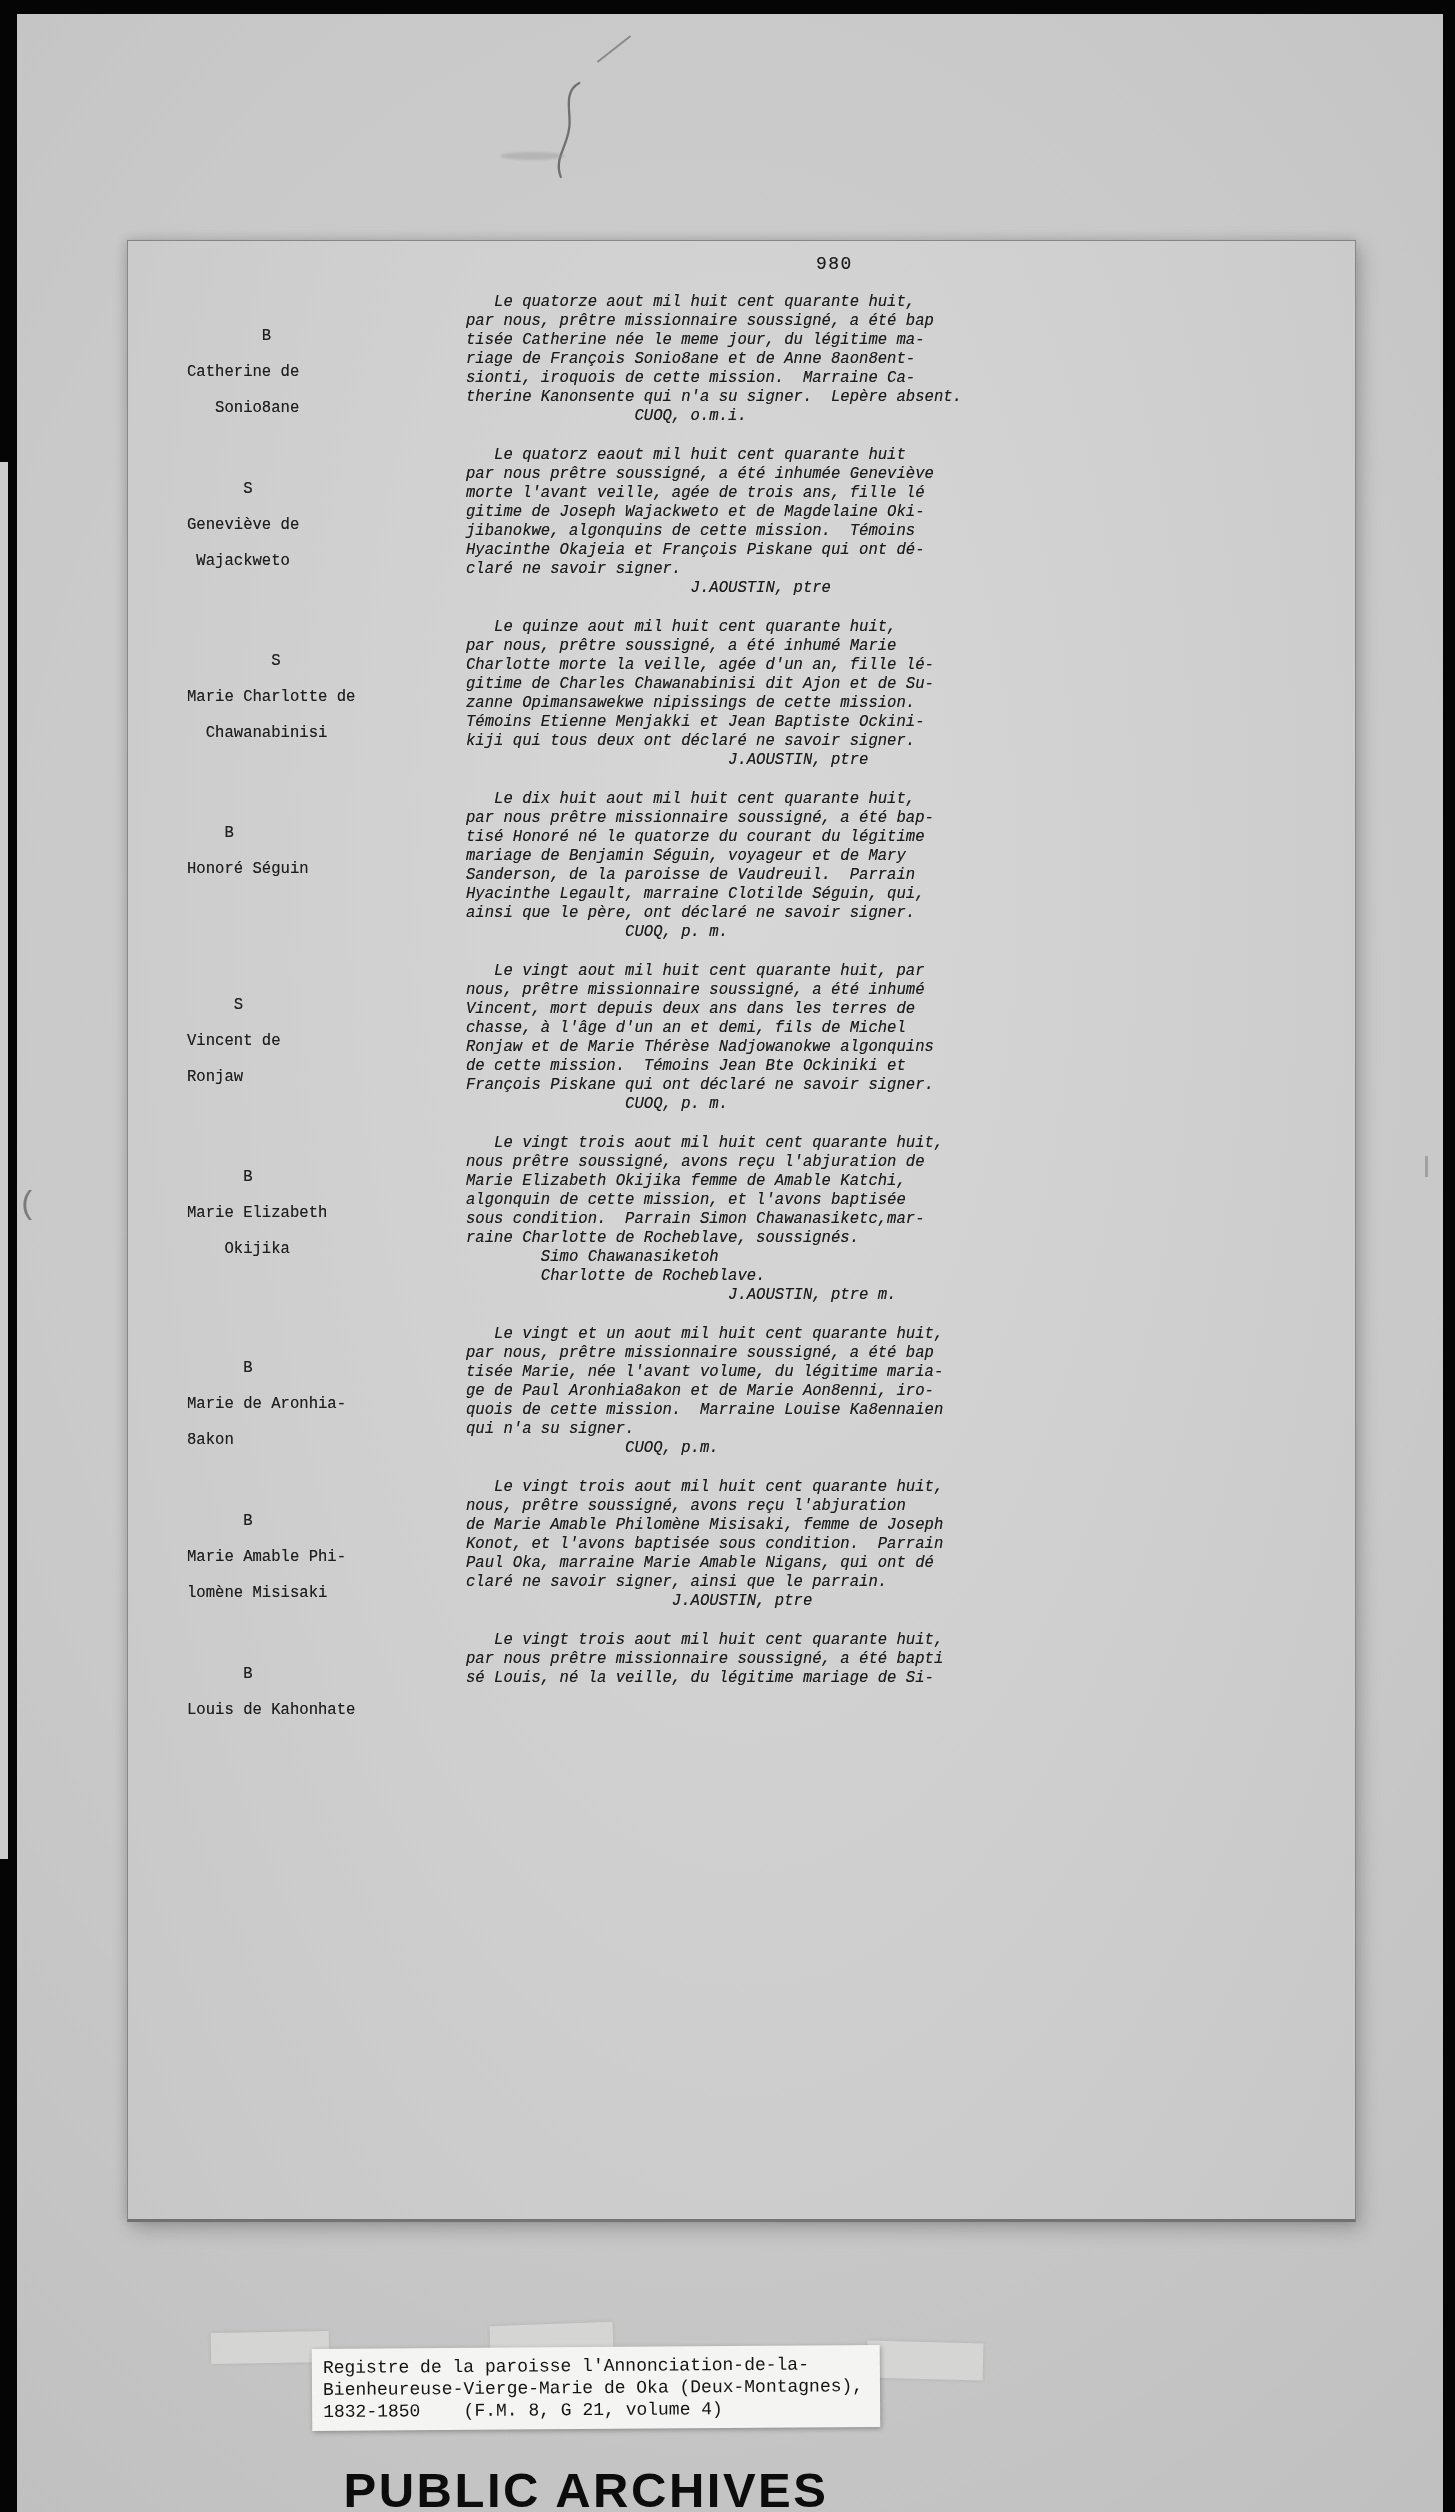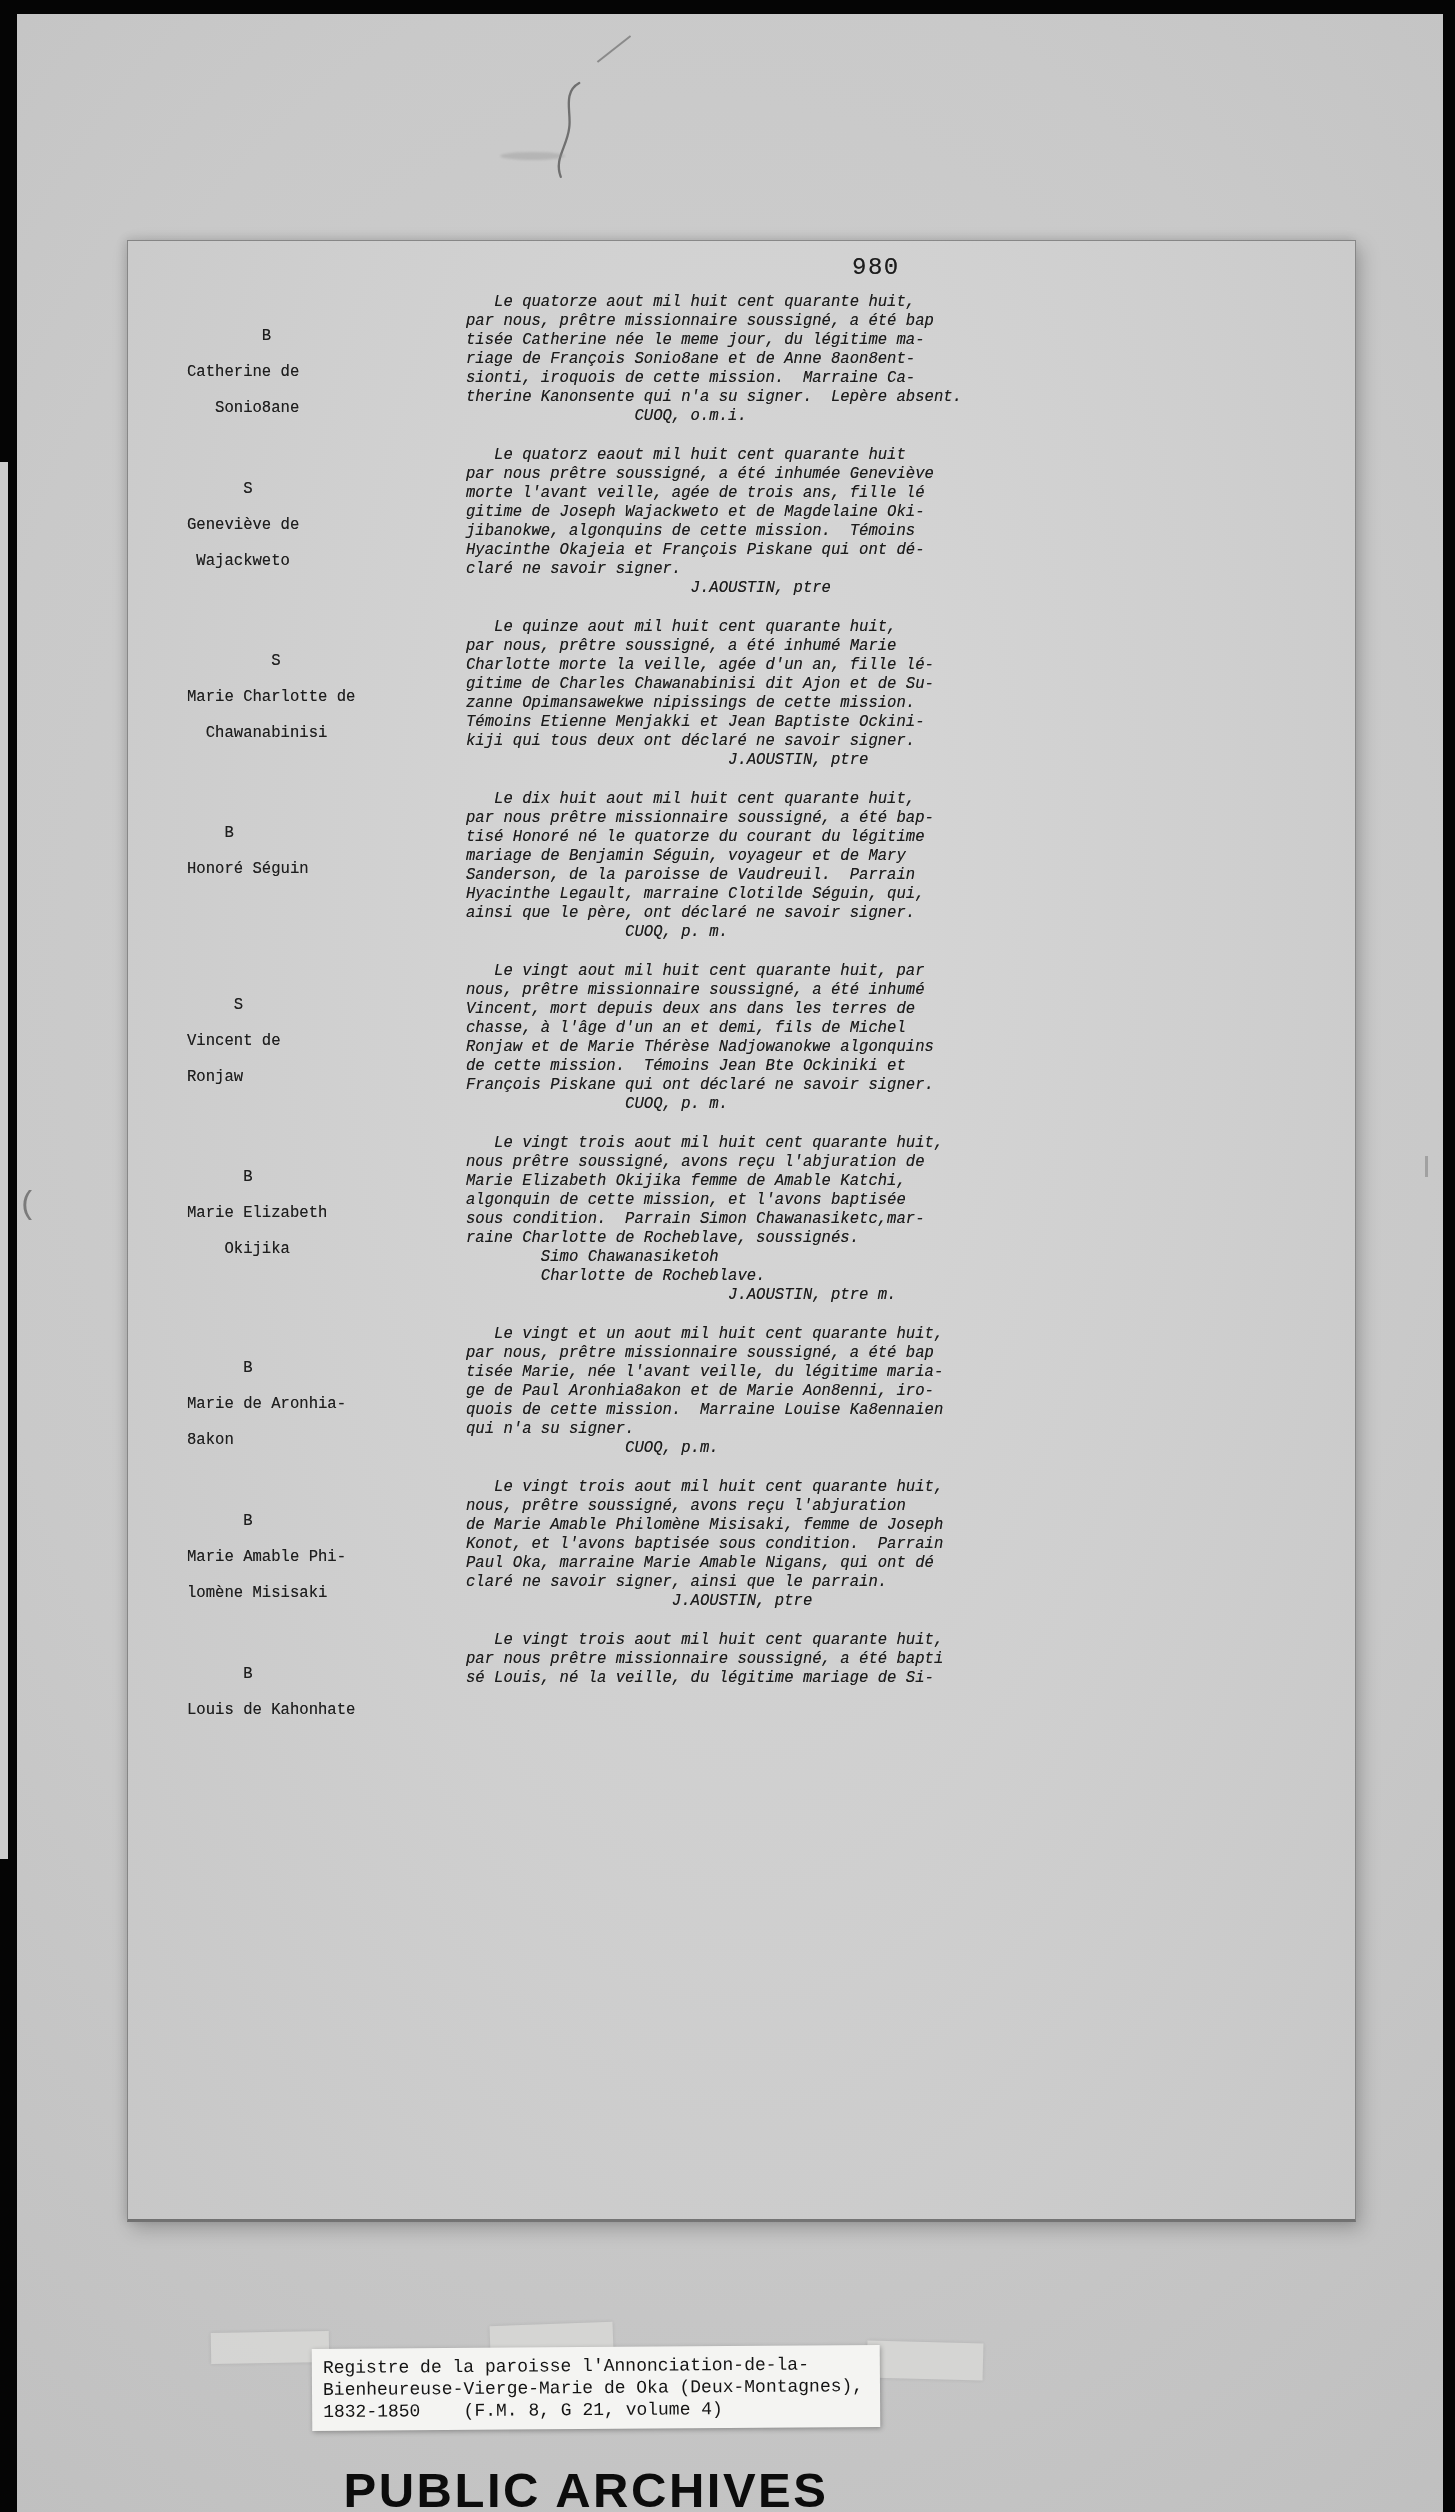--- a/index.html
+++ b/index.html
@@ -26,22 +26,22 @@
 
   
   .page{
     position:absolute;left:127px;top:240px;width:1227px;height:1978px;
     background:radial-gradient(ellipse at 50% 32%, #d7d7d7 0%, #cfcfcf 55%, #c7c7c7 100%);
     border:1.5px solid rgba(35,35,35,.4);
     border-bottom:3.5px solid rgba(25,25,25,.5);
     box-shadow:5px 7px 18px rgba(0,0,0,.22), -2px -1px 9px rgba(0,0,0,.12);
   }
   .page-number{
-    position:absolute;left:724px;top:13px;
-    font-size:24px;letter-spacing:1.5px;color:#1c1c1c;
+    position:absolute;left:688px;top:13px;
+    font-size:18px;letter-spacing:1.5px;color:#1c1c1c;
     text-shadow:0 0 0.5px rgba(20,20,20,.5);
   }
   .entries{position:absolute;left:59px;top:52px;right:35px;}
   .entry{display:grid;grid-template-columns:279px 1fr;margin-bottom:20px;}
   .entry-margin{
     white-space:pre;font-size:15.6px;line-height:36px;padding-top:25px;
     color:#1e1e1e;text-shadow:0 0 0.5px rgba(20,20,20,.55);
   }
   .entry-body{
     white-space:pre;font-size:15.6px;line-height:19px;
@@ -170,21 +170,21 @@
         Charlotte de Rocheblave.
                             J.AOUSTIN, ptre m.</div>
     </section>
 
     <section class="entry">
       <div class="entry-margin">      B
 Marie de Aronhia-
 8akon</div>
       <div class="entry-body">   Le vingt et un aout mil huit cent quarante huit,
 par nous, prêtre missionnaire soussigné, a été bap
-tisée Marie, née l'avant veille, du légitime maria-
+tisée Marie, née l'avant volume, du légitime maria-
 ge de Paul Aronhia8akon et de Marie Aon8enni, iro-
 quois de cette mission.  Marraine Louise Ka8ennaien
 qui n'a su signer.
                  CUOQ, p.m.</div>
     </section>
 
     <section class="entry">
       <div class="entry-margin">      B
 Marie Amable Phi-
 lomène Misisaki</div>

